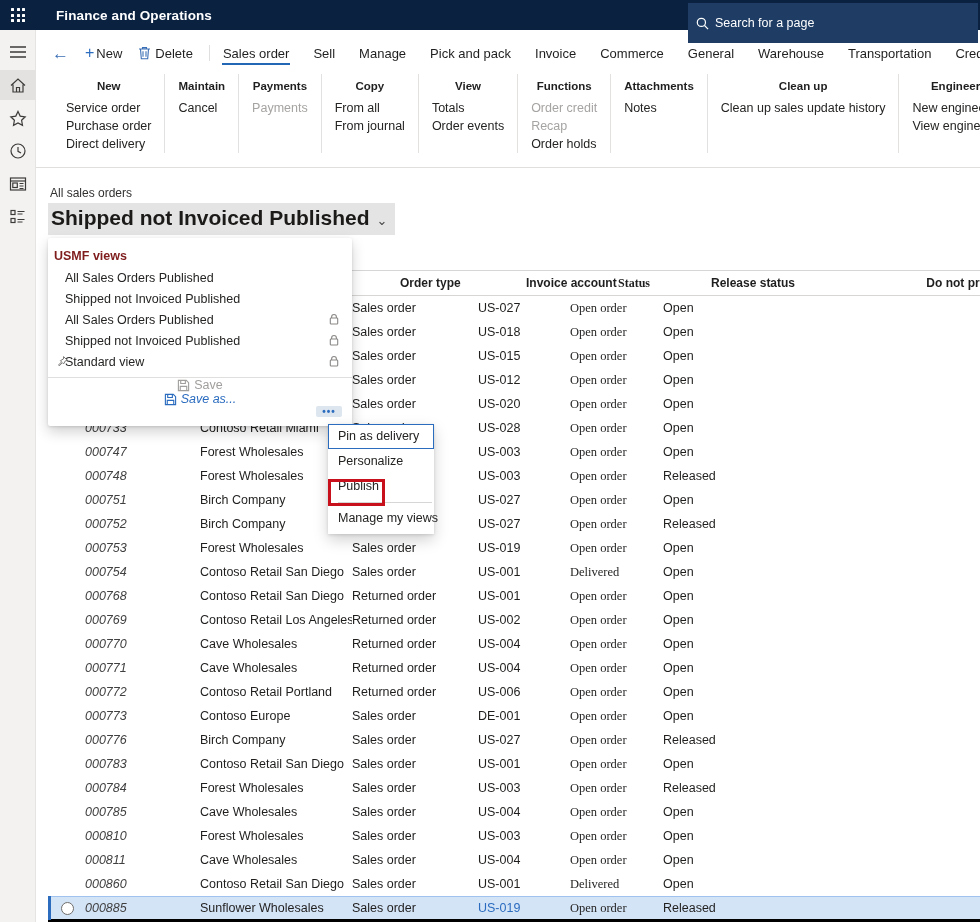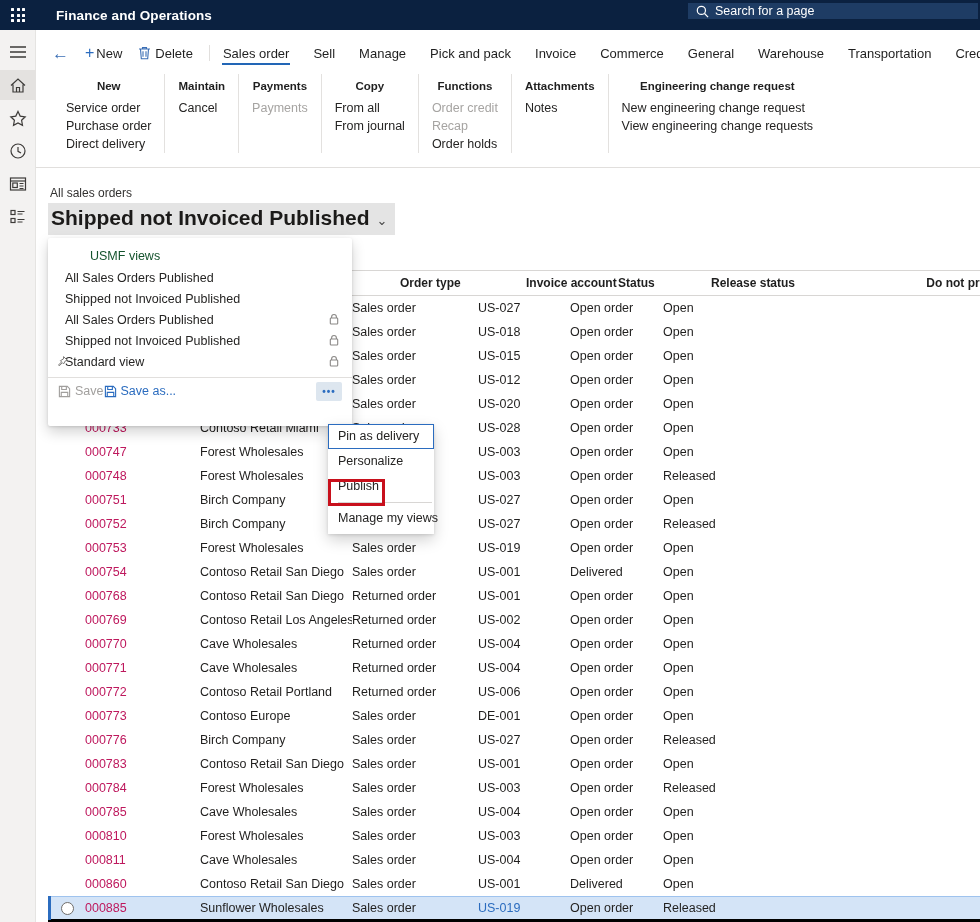--- a/index.html
+++ b/index.html
@@ -7,21 +7,21 @@
     font-family:"Liberation Sans", sans-serif; color:#201f1e; }
   body { position:relative; }
 
   
   .topbar { position:absolute; left:0; top:0; width:980px; height:30px; background:#0b2140;
     display:flex; align-items:center; z-index:30; }
   .waffle { width:36px; height:30px; display:flex; align-items:center; justify-content:center; cursor:pointer; }
   .waffle-grid { display:grid; grid-template-columns:repeat(3,3px); grid-template-rows:repeat(3,3px); gap:2.5px; }
   .waffle-grid span { width:3px; height:3px; background:#fff; border-radius:0.5px; }
   .app-title { color:#fff; font-size:13.5px; font-weight:700; margin-left:20px; letter-spacing:.1px; }
-  .searchbox { position:absolute; left:688px; top:3px; width:290px; height:16px; background:#1e3c64;
+  .searchbox { position:absolute; left:688px; top:3px; width:290px; height:40px; background:#1e3c64;
     display:flex; align-items:center; padding-left:8px; color:#fff; font-size:12.5px; cursor:text; }
   .searchbox svg { margin-right:6px; }
 
   
   .rail { position:absolute; left:0; top:30px; width:36px; height:892px; background:#f3f2f1;
     border-right:1px solid #e5e4e2; display:flex; flex-direction:column; align-items:center; padding-top:7px; z-index:20; }
   .rail-btn { width:36px; height:30px; display:flex; align-items:center; justify-content:center; margin-bottom:3px; cursor:pointer; }
   .rail-btn.active { background:#e4e2e0; }
   .rail-btn svg { stroke:#3d3b39; fill:none; stroke-width:1.2; }
 
@@ -53,45 +53,45 @@
 
   
   .grid-header { position:absolute; left:48px; top:270px; width:932px; height:26px;
     border-top:1px solid #d8d6d4; border-bottom:1px solid #d8d6d4; display:flex; align-items:center;
     font-size:12px; font-weight:700; color:#1f1f1f; z-index:1;margin-left:48px; }
   .grid-rows { position:absolute; left:48px; top:296px; width:932px; z-index:1; }
   .grow { display:flex; height:24px; line-height:24px; font-size:12.5px; color:#201f1e; cursor:pointer; position:relative; }
   .grow.sel-row { background:#d4e4f7; border-top:1px solid #9fc3ee; border-bottom:5px solid #000000; height:28px; line-height:22px; }
   .grow.sel-row::before { content:""; position:absolute; left:0; top:-1px; bottom:-1px; width:3px; background:#2b6cbf; }
   .c-sel { width:37px; flex:none; display:flex; align-items:center; }
-  .c-num { width:115px; flex:none; color:#be185d; }
+  .c-num { width:115px; flex:none; color:#404040;font-style:italic; }
   .c-cust { width:152px; flex:none; overflow:hidden; white-space:nowrap; }
   .c-type { width:126px; flex:none; }
   .c-inv { width:92px; flex:none; }
-  .c-status { width:93px; flex:none; }
+  .c-status { width:93px; flex:none;font-family:Liberation Serif, serif; }
   .c-rel { width:147px; flex:none; }
   .c-dnp { width:145px; flex:none; text-align:right; padding-right:6px; }
   .c-h { width:25px; flex:none; padding-left:2px; }
   .grid-header .c-num, .grid-header .c-inv { color:#1f1f1f; }
   .sel-row .c-inv { color:#2b6cbf; }
   .radio { width:13px; height:13px; border:1px solid #6f6d6b; border-radius:50%; background:#fff; margin-left:13px; }
 
   
   .flyout { position:absolute; left:48px; top:238px; width:304px; height:188px; background:#fff;
     border-radius:2px; box-shadow:0 6px 14px rgba(0,0,0,.18), 0 1px 3px rgba(0,0,0,.12); z-index:10; padding-top:8px; }
-  .fly-section-title { font-size:12.5px; font-weight:400; color:#14532d; padding:3px 8px 4px 6px;margin-left:36px; }
+  .fly-section-title { font-size:12.5px; font-weight:700; color:#7f1d1d; padding:3px 8px 4px 6px; }
   .fly-item { display:flex; align-items:center; height:21px; font-size:12.5px; color:#252423;
     padding-left:17px; position:relative; cursor:pointer; }
   .fly-item .pin-ic { position:absolute; left:8px; top:4px; }
   .fly-item .lock-ic { position:absolute; right:12px; top:4px; }
   .fly-sep { border-top:1px solid #e1dfdd; margin-top:5px; }
-  .fly-footer { display:flex; align-items:center; height:26px; padding:0 10px; }
+  .fly-footer { display:flex; align-items:center; height:26px; padding:0 10px;flex-direction:column; }
   .fly-save { display:flex; align-items:center; font-size:12.5px; color:#a19f9d; cursor:default; }
   .fly-save svg { margin-right:4px; }
-  .fly-saveas { display:flex; align-items:center; font-size:12.5px; color:#2b6cbf; cursor:pointer; }
+  .fly-saveas { display:flex; align-items:center; font-size:12.5px; color:#2b6cbf; cursor:pointer;font-style:italic; }
   .fly-saveas svg { margin-right:4px; }
   .more-btn { margin-left:auto; width:26px; height:19px; background:#dde6ef; border-radius:2px;
     color:#2b6cbf; font-size:10px; letter-spacing:1px; display:flex; align-items:center; justify-content:center;
     cursor:pointer; font-weight:700; }
 
   
   .ctxmenu { position:absolute; left:328px; top:424px; width:106px; background:#fff;
     box-shadow:0 6px 14px rgba(0,0,0,.18), 0 1px 3px rgba(0,0,0,.12); z-index:11; padding-bottom:3px; }
   .ctx-item { height:25px; line-height:25px; font-size:12.5px; color:#252423; padding-left:10px;
     cursor:pointer; position:relative; white-space:nowrap; }
@@ -207,28 +207,37 @@
       <div class="group">
         <div class="group-title">Payments</div>
         <div class="group-item disabled">Payments</div>
       </div>
       <div class="group">
         <div class="group-title">Copy</div>
         <div class="group-item">From all</div>
         <div class="group-item">From journal</div>
       </div>
       <div class="group">
+        <div class="group-title">View</div>
+        <div class="group-item">Totals</div>
+        <div class="group-item">Order events</div>
+      </div>
+      <div class="group">
         <div class="group-title">Functions</div>
         <div class="group-item disabled">Order credit</div>
         <div class="group-item disabled">Recap</div>
         <div class="group-item">Order holds</div>
       </div>
       <div class="group">
         <div class="group-title">Attachments</div>
         <div class="group-item">Notes</div>
+      </div>
+      <div class="group">
+        <div class="group-title">Clean up</div>
+        <div class="group-item">Clean up sales update history</div>
       </div>
       <div class="group">
         <div class="group-title">Engineering change request</div>
         <div class="group-item">New engineering change request</div>
         <div class="group-item">View engineering change requests</div>
       </div>
     </div>
 </div>
 
 <div class="breadcrumb">All sales orders</div>

